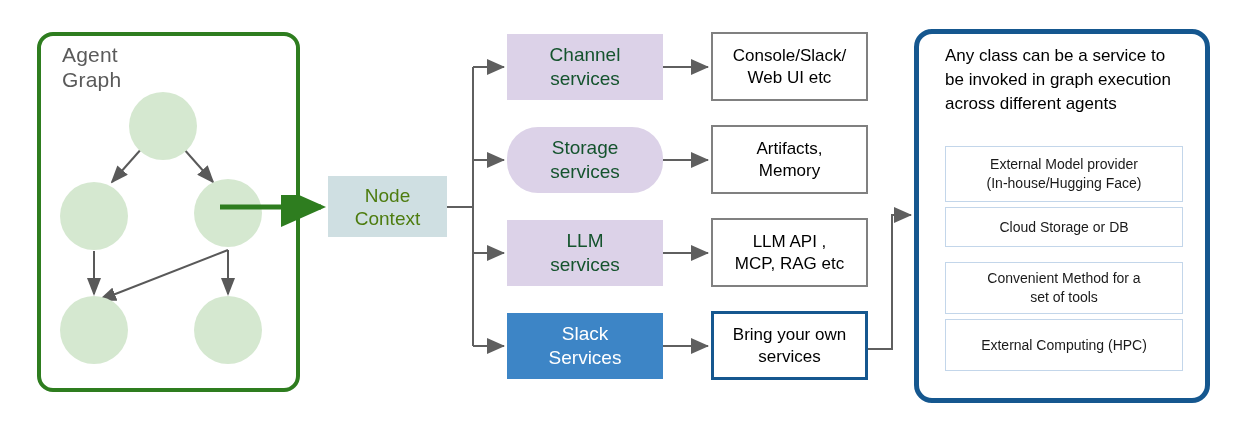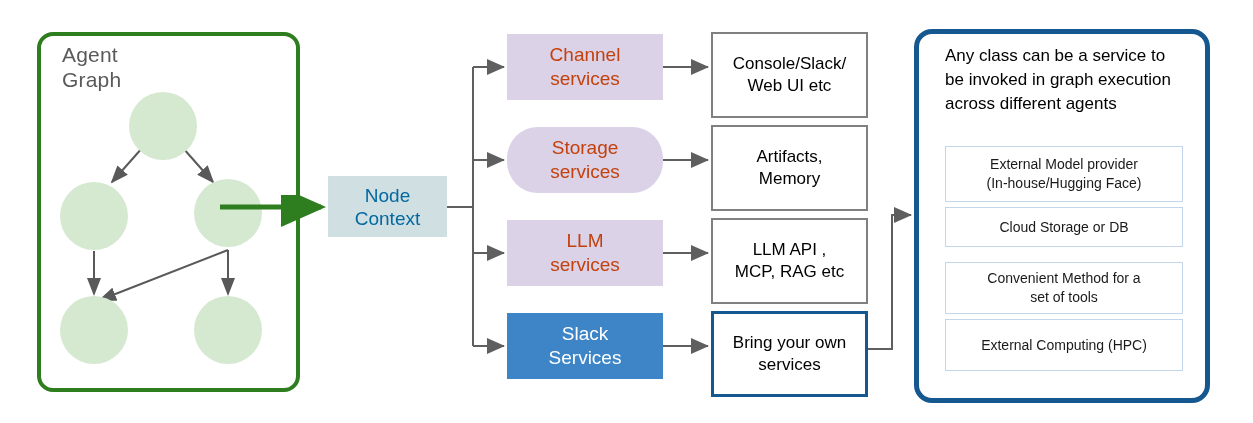--- a/index.html
+++ b/index.html
@@ -26,39 +26,39 @@
     width:68px; height:68px; border-radius:50%;
     background:#d5e8d0;
   }
   #graph-svg { left:37px; top:32px; width:270px; height:360px; }
 
   
   #node-context-box {
     left:328px; top:176px; width:119px; height:61px;
     background:#cfdfe2;
     display:flex; align-items:center; justify-content:center;
-    text-align:center; font-size:19px; line-height:23px; color:#0369a1;
+    text-align:center; font-size:19px; line-height:23px; color:#4d7c0f;
     white-space:pre-line;
   }
 
   
   #connectors { left:0; top:0; width:1253px; height:423px; pointer-events:none; }
 
   
   .svc-box {
     left:507px; width:156px; height:66px;
     display:flex; align-items:center; justify-content:center;
     text-align:center; font-size:19px; line-height:24px;
     white-space:pre-line;
   }
-  .svc-purple { background:#dcd2e8; color:#c2410c; }
+  .svc-purple { background:#dcd2e8; color:#14532d; }
   .svc-blue   { background:#3d85c6; color:#ffffff; }
 
   .detail-box {
-    left:711px; width:157px; height:86px;
+    left:711px; width:157px; height:69px;
     background:#ffffff; border:2px solid #808080;
     display:flex; align-items:center; justify-content:center;
     text-align:center; font-size:17px; line-height:22px; color:#000000;
     white-space:pre-line;
   }
   .detail-box.highlight { border:3px solid #15578f; }
 
   
   #service-info-panel {
     left:914px; top:29px; width:296px; height:374px;

